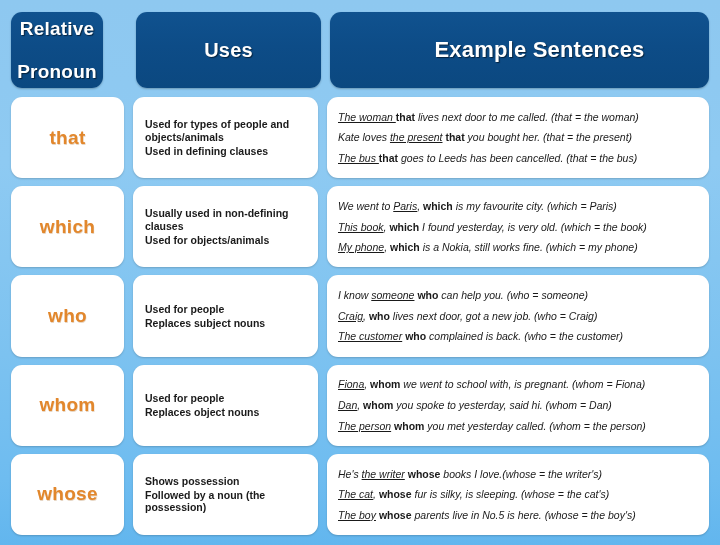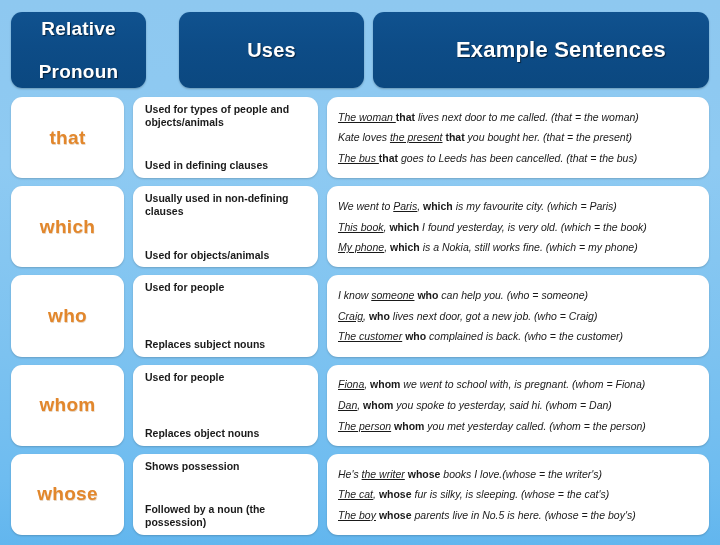--- a/index.html
+++ b/index.html
@@ -43,21 +43,21 @@
     color: #ffffff;
     font-weight: bold;
     box-shadow: 0 1px 2px rgba(0,0,0,0.25);
   }
   .hcell span {
     display: block;
     line-height: 1.12;
     text-shadow: 1px 1px 1px rgba(0,0,0,0.55);
     letter-spacing: 0.2px;
   }
-  .h-pronoun { width: 135px; font-size: 19px; }
+  .h-pronoun { width: 92px; font-size: 19px; }
   .h-uses    { width: 185px; font-size: 20px; margin-left: 24px; }
   .h-ex      { flex: 1 1 auto; font-size: 22px; padding-left: 40px; }
 
   
   .rows {
     flex: 1 1 auto;
     display: flex;
     flex-direction: column;
     gap: 8px;
   }
@@ -83,21 +83,20 @@
     color: #e2872c;
     font-weight: bold;
     font-size: 19px;
     letter-spacing: 0.3px;
     text-shadow: 0.5px 0.5px 0 rgba(160,90,20,0.25);
   }
   .c-uses {
     width: 185px;
     padding: 6px 9px 6px 12px;
     gap: 1px;
-    justify-content: space-between;
   }
   .c-uses .use-line {
     font-size: 10.5px;
     font-weight: bold;
     color: #1a1a1a;
     line-height: 1.22;
   }
   .c-ex {
     flex: 1 1 auto;
     padding: 7px 10px 7px 11px;

